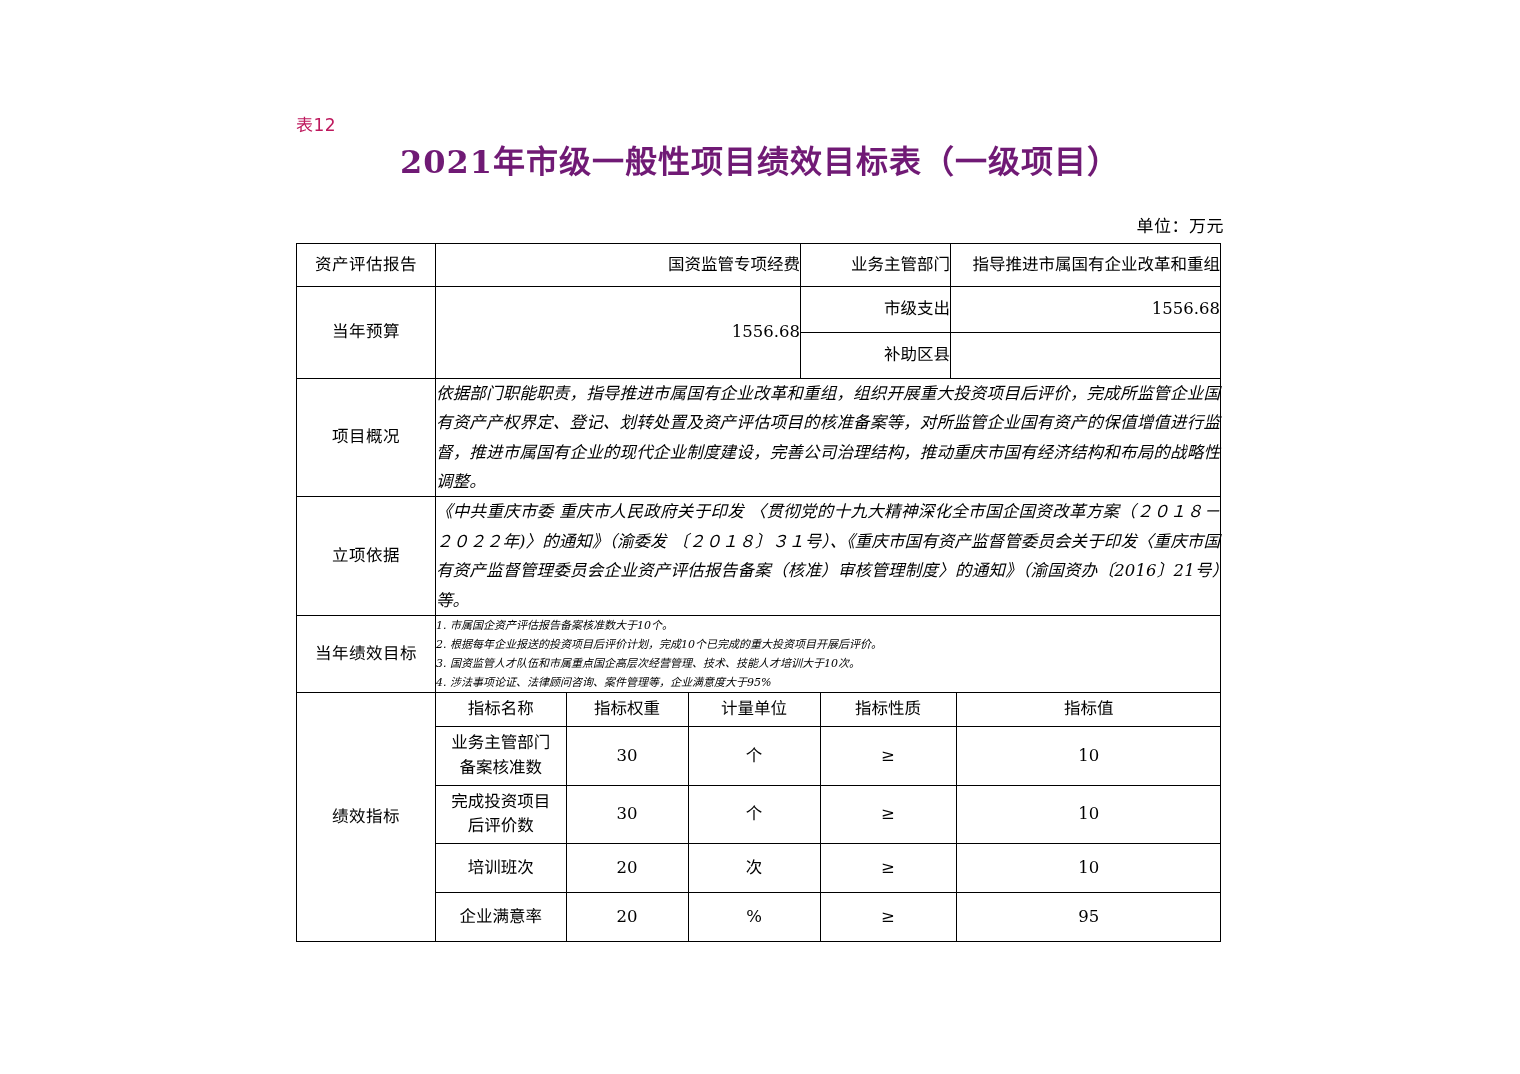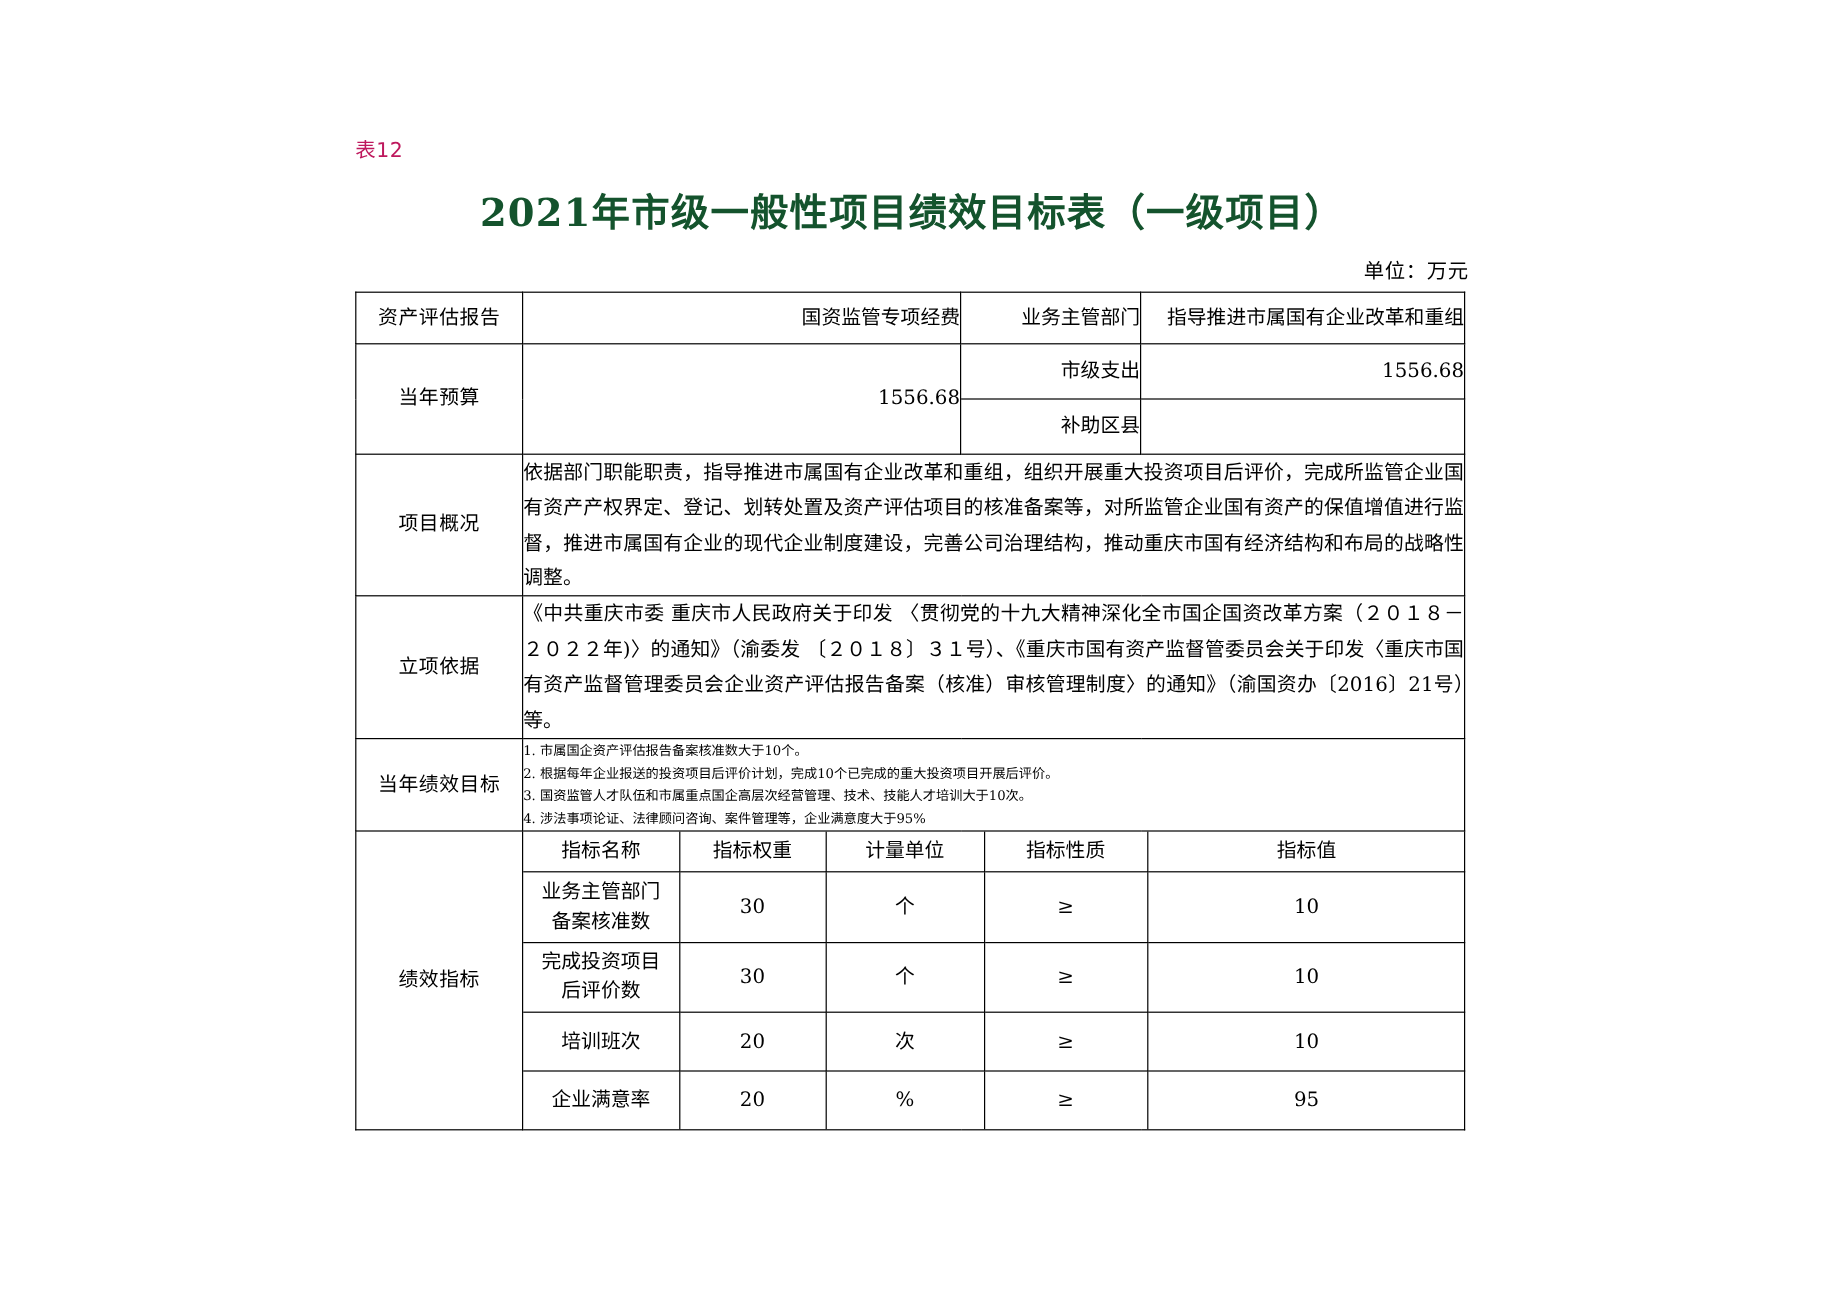--- a/index.html
+++ b/index.html
@@ -34,22 +34,21 @@
   .doc-title {
     position: absolute;
     left: 0;
     right: 0;
     top: 136px;
     text-align: center;
     font-family: "DejaVu Serif", "Liberation Serif", serif;
     font-weight: bold;
     font-size: 32px;
     letter-spacing: 1px;
-    color: #14532d;
-    margin-top: 15px;
+    color: #701a75;
   }
   .unit-label {
     position: absolute;
     right: 296px;
     top: 212px;
     font-size: 17px;
     letter-spacing: 0.5px;
   }
 
   .main-table {
@@ -71,20 +70,21 @@
     text-align: right;
   }
   .rowlabel {
     text-align: center;
     font-size: 16.5px;
     letter-spacing: 0.5px;
   }
   .pad-cell {
     padding: 9px 8px 9px 10px;
     text-align: left;
+    font-style: italic;
   }
   .para {
     margin: 0;
     text-align: justify;
     text-justify: inter-ideograph;
     line-height: 1.78;
     font-size: 16.5px;
     letter-spacing: 0.1px;
   }
   .goal-line {

